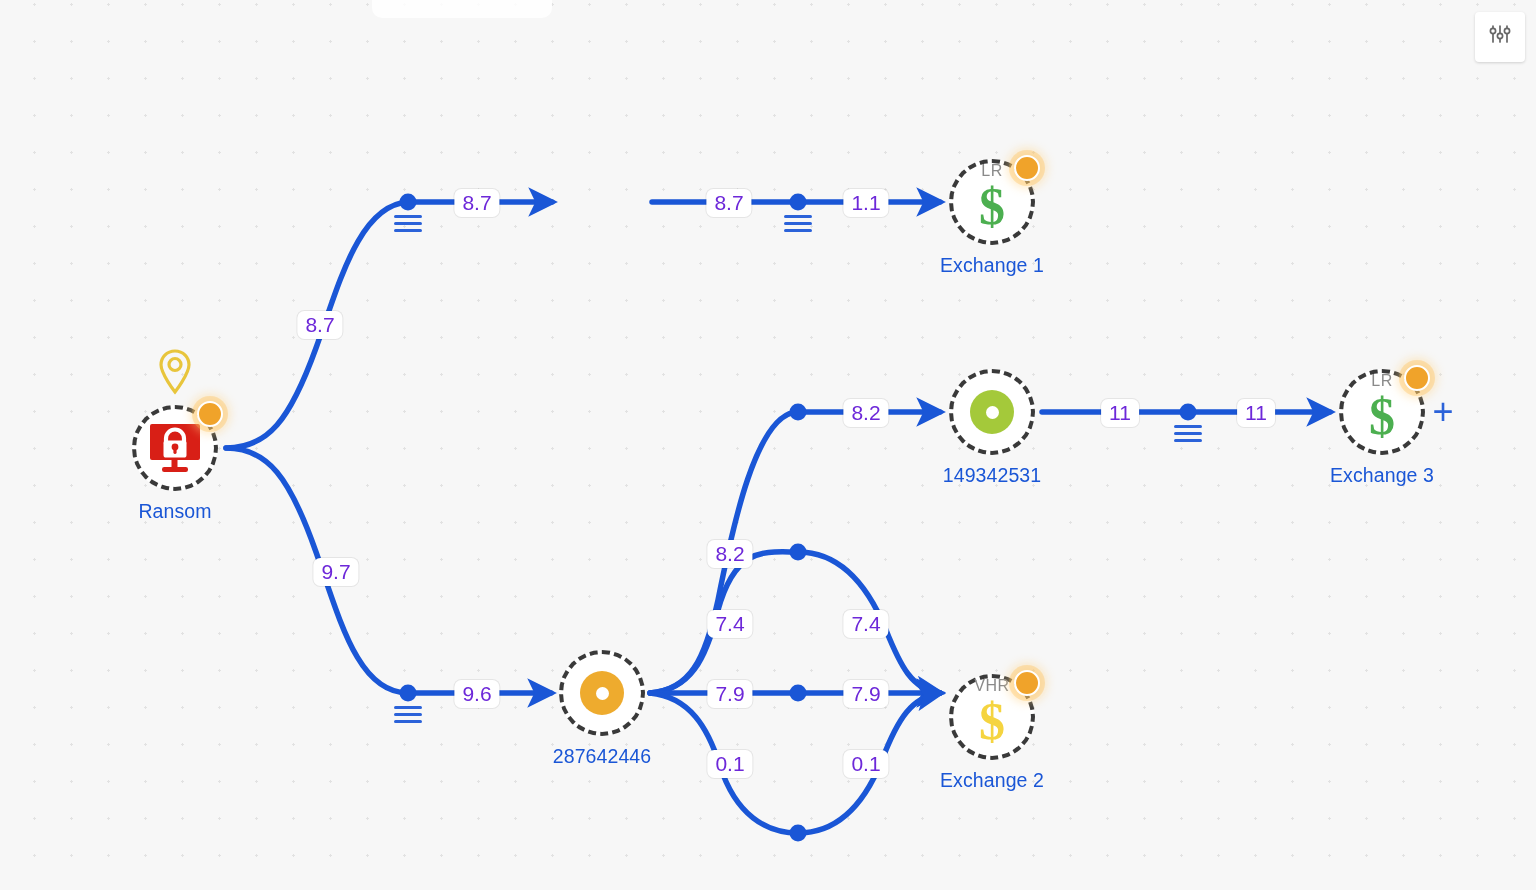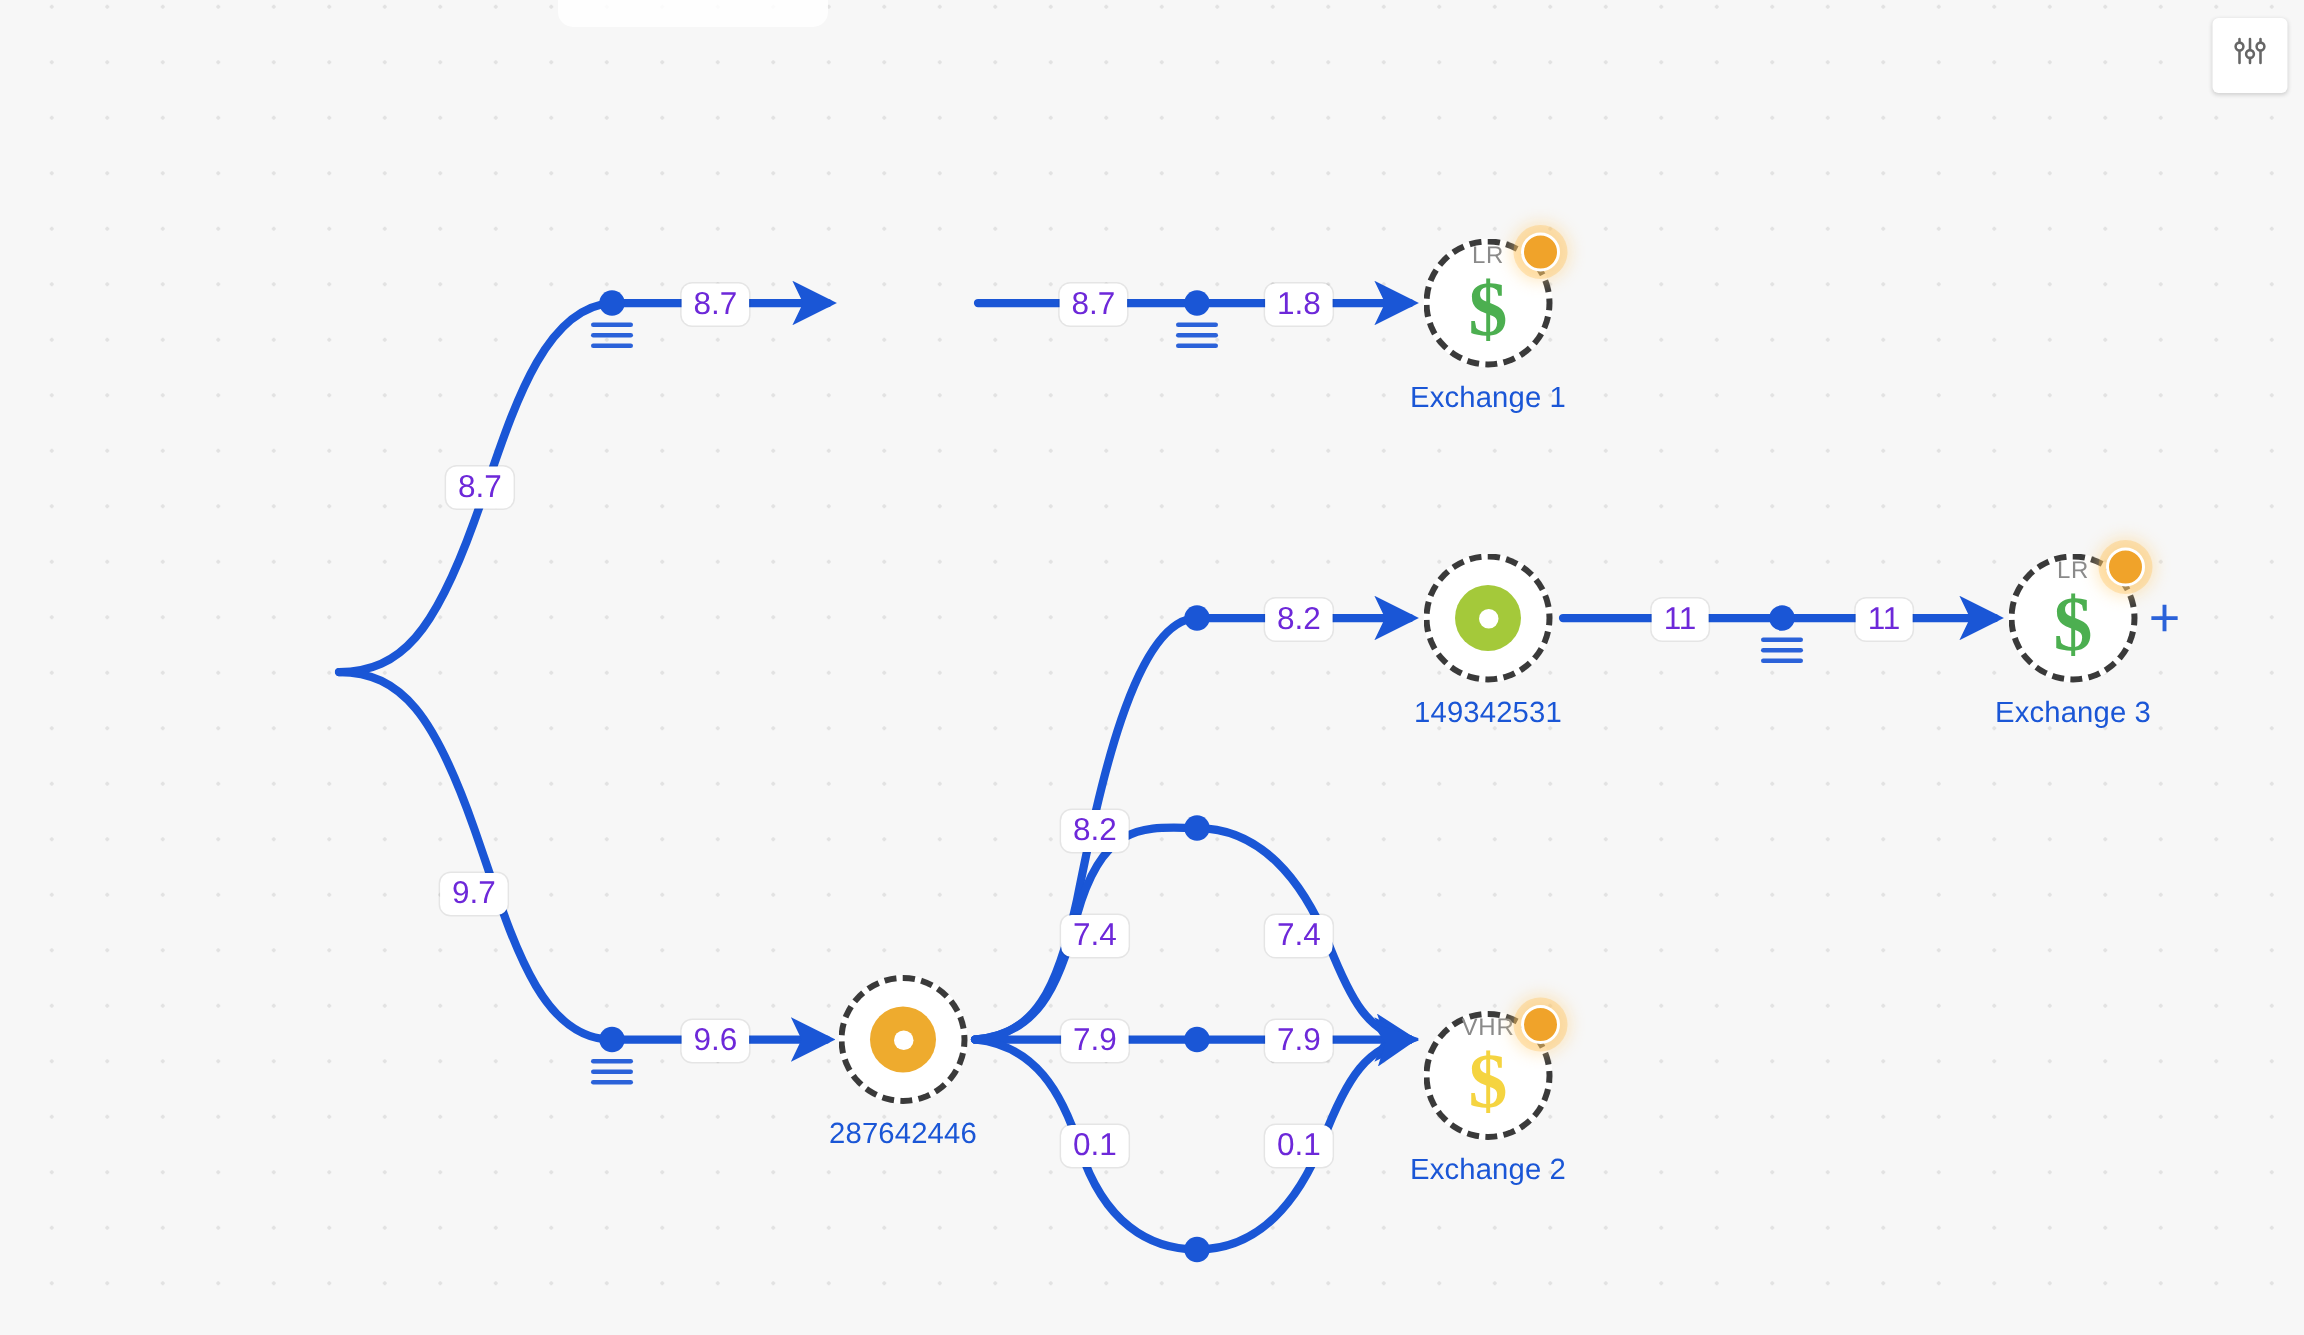--- a/index.html
+++ b/index.html
@@ -257,36 +257,58 @@
       <i></i>
       <i></i>
     </div>
 
   <div class="edge-knob" style="left:798px; top:412px;"></div>
   <div class="edge-knob" style="left:798px; top:552px;"></div>
   <div class="edge-knob" style="left:798px; top:693px;"></div>
   <div class="edge-knob" style="left:798px; top:833px;"></div>
 
   <div class="edge-label" style="left:320px; top:325px;">8.7</div>
-  <div class="edge-label" style="left:316px; top:572px;margin-top:24px;">9.7</div>
+  <div class="edge-label" style="left:336px; top:572px;">9.7</div>
   <div class="edge-label" style="left:477px; top:203px;">8.7</div>
   <div class="edge-label" style="left:729px; top:203px;">8.7</div>
-  <div class="edge-label" style="left:866px; top:203px;">1.8</div>
+  <div class="edge-label" style="left:866px; top:203px;">1.1</div>
   <div class="edge-label" style="left:477px; top:694px;">9.6</div>
   <div class="edge-label" style="left:730px; top:554px;">8.2</div>
   <div class="edge-label" style="left:866px; top:413px;">8.2</div>
   <div class="edge-label" style="left:1120px; top:413px;">11</div>
   <div class="edge-label" style="left:1256px; top:413px;">11</div>
   <div class="edge-label" style="left:730px; top:624px;">7.4</div>
   <div class="edge-label" style="left:866px; top:624px;">7.4</div>
   <div class="edge-label" style="left:730px; top:694px;">7.9</div>
   <div class="edge-label" style="left:866px; top:694px;">7.9</div>
   <div class="edge-label" style="left:730px; top:764px;">0.1</div>
   <div class="edge-label" style="left:866px; top:764px;">0.1</div>
 
+  <div class="node" style="left:175px; top:448px;">
+    <div class="pin">
+      <svg width="34" height="48" viewBox="0 0 34 48">
+        <path d="M17 3 C8.7 3 3 9.4 3 16.8 C3 26 17 44 17 44 C17 44 31 26 31 16.8 C31 9.4 25.3 3 17 3 Z" fill="none" stroke="#e8c53c" stroke-width="3.2"></path>
+        <circle cx="17" cy="16.5" r="6" fill="none" stroke="#e8c53c" stroke-width="3.2"></circle>
+      </svg>
+    </div>
+    <div class="node-ring ring-dashed"></div>
+    <div class="node-glyph">
+      <svg width="58" height="56" viewBox="0 0 58 56">
+        <rect x="4" y="4" width="50" height="36" rx="2" fill="#d81f16"></rect>
+        <rect x="25.5" y="40" width="6" height="8" fill="#d81f16"></rect>
+        <rect x="16" y="47" width="26" height="5" rx="2.2" fill="#d81f16"></rect>
+        <path d="M20 24 v-5.5 a9 9 0 0 1 18 0 V24" fill="none" stroke="#ffffff" stroke-width="4.2"></path>
+        <rect x="17.5" y="20.5" width="23" height="17" rx="2.6" fill="#ffffff"></rect>
+        <circle cx="29" cy="27" r="3.4" fill="#d81f16"></circle>
+        <rect x="27.4" y="27" width="3.2" height="7" rx="1.4" fill="#d81f16"></rect>
+      </svg>
+    </div>
+    <div class="badge"></div>
+    <div class="node-caption">Ransom</div>
+  </div>
 
 
   <div class="node" style="left:992px; top:202px;">
     <div class="node-ring ring-dashed"></div>
     <div class="node-tag">LR</div>
     <div class="node-glyph">
       <div class="dollar" style="color:#4caf50;">$</div>
     </div>
     <div class="badge"></div>
     <div class="node-caption">Exchange 1</div>

